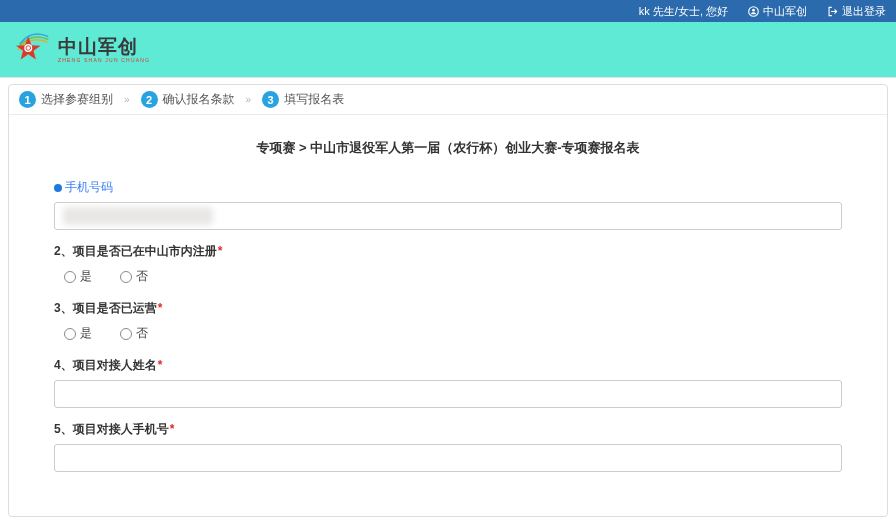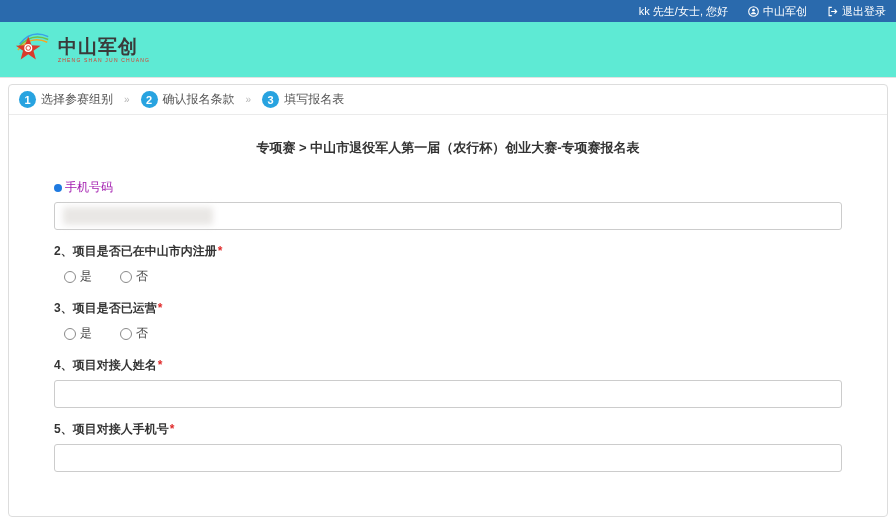--- a/index.html
+++ b/index.html
@@ -28,21 +28,21 @@
     height:calc(517px - 78px - 6px);overflow:hidden;}
   .steps{display:flex;align-items:center;gap:9px;padding:6px 10px;border-bottom:1px solid #ebebeb;}
   .step{display:flex;align-items:center;gap:5px;}
   .step-circle{width:17px;height:17px;border-radius:50%;background:var(--step-blue);
     color:#fff;font-size:11px;font-weight:bold;display:flex;align-items:center;justify-content:center;}
   .step-label{font-size:12px;color:#555;font-family:Liberation Serif, serif;}
   .step-sep{font-size:10px;color:#b5b5b5;margin:0 2px;}
   
   .form-area{padding:24px 45px 0 45px;}
   .form-title{text-align:center;font-size:13px;font-weight:bold;color:#333;margin-bottom:22px;}
-  .phone-label{display:flex;align-items:center;gap:3px;font-size:12px;color:#a21caf;margin-bottom:6px;}
+  .phone-label{display:flex;align-items:center;gap:3px;font-size:12px;color:#3b82f6;margin-bottom:6px;}
   .phone-dot{width:8px;height:8px;border-radius:50%;background:var(--phone-dot-blue);display:inline-block;}
   .text-input,.phone-input{width:100%;height:28px;border:1px solid #ccc;border-radius:3px;
     background:#fff;outline:none;font-size:12px;padding:0 8px;display:block;}
   .phone-input{display:flex;align-items:center;}
   .redacted-blob{width:150px;height:18px;background:#e9e7e5;border-radius:3px;filter:blur(3px);}
   .form-field{margin-top:13px;}
   .field-label{font-size:12px;color:#333;font-weight:bold;margin-bottom:6px;}
   .asterisk{color:var(--asterisk-red);margin-left:1px;}
   .radio-row{display:flex;gap:28px;padding:2px 0 2px 10px;}
   .radio-option{display:flex;align-items:center;gap:4px;cursor:pointer;}

